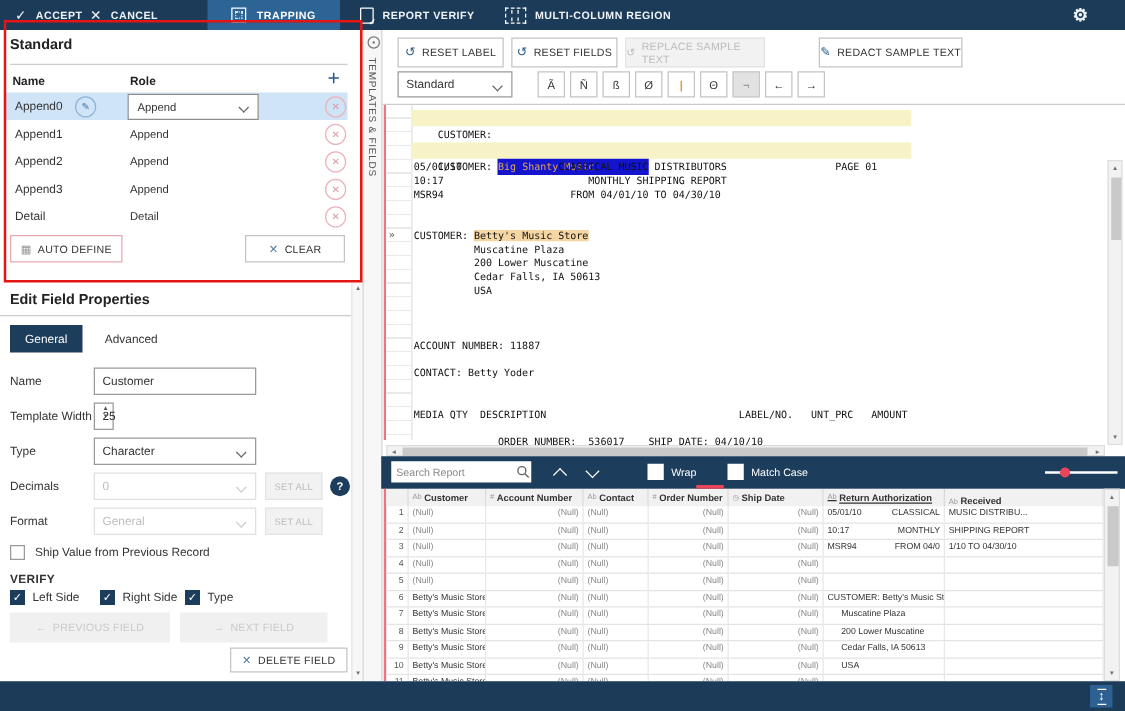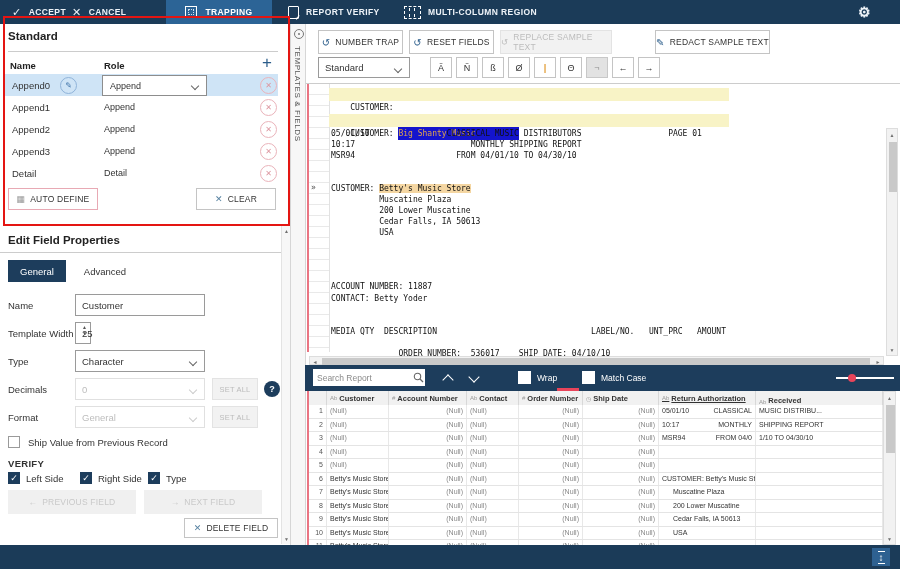--- a/index.html
+++ b/index.html
@@ -263,21 +263,21 @@
     <div class="sarrow" style="height:10px;">▲</div>
     <div class="sarrow" style="position:absolute;bottom:0;width:100%;height:10px;">▼</div>
   </div>
 
   <div class="abs strip"></div>
   <div class="pin"></div>
   <div class="strip-label">TEMPLATES &amp; FIELDS</div>
 
   <div class="abs btn" style="left:318px;top:30px;width:85px;height:24px;">
     <span class="navyglyph">↺</span>
-    <span>NUMBER TRAP</span>
+    <span>RESET LABEL</span>
   </div>
   <div class="abs btn" style="left:409px;top:30px;width:85px;height:24px;">
     <span class="navyglyph">↺</span>
     <span>RESET FIELDS</span>
   </div>
   <div class="abs btn disabled" style="left:500px;top:30px;width:112px;height:24px;">
     <span>↺</span>
     <span>REPLACE SAMPLE TEXT</span>
   </div>
   <div class="abs btn" style="left:655px;top:30px;width:115px;height:24px;">
@@ -318,21 +318,21 @@
       <div class="rline mono" style="top: 161px;"><span></span></div>
       <div class="rline mono" style="top: 172px;"><span></span></div>
       <div class="rline mono" style="top: 183px;"><span>CUSTOMER: </span><span class="hl">Betty's Music Store</span></div>
       <div class="rline mono" style="top: 194px;"><span>          Muscatine Plaza</span></div>
       <div class="rline mono" style="top: 205px;"><span>          200 Lower Muscatine</span></div>
       <div class="rline mono" style="top: 216px;"><span>          Cedar Falls, IA 50613</span></div>
       <div class="rline mono" style="top: 227px;"><span>          USA</span></div>
       <div class="rline mono" style="top: 238px;"><span></span></div>
       <div class="rline mono" style="top: 249px;"><span></span></div>
       <div class="rline mono" style="top: 260px;"><span></span></div>
-      <div class="rline mono" style="top: 281px;"><span>ACCOUNT NUMBER: 11887</span></div>
+      <div class="rline mono" style="top: 271px;"><span>ACCOUNT NUMBER: 11887</span></div>
       <div class="rline mono" style="top: 282px;"><span></span></div>
       <div class="rline mono" style="top: 293px;"><span>CONTACT: Betty Yoder</span></div>
       <div class="rline mono" style="top: 304px;"><span></span></div>
       <div class="rline mono" style="top: 315px;"><span></span></div>
       <div class="rline mono" style="top: 326px;"><span>MEDIA QTY  DESCRIPTION                                LABEL/NO.   UNT_PRC   AMOUNT</span></div>
       <div class="rline mono" style="top: 337px;"><span></span></div>
       <div class="rline mono" style="top: 348px;"><span>              ORDER NUMBER:  536017    SHIP DATE: 04/10/10</span></div>
     </div>
   <div class="abs marker mono" style="top:183px;">»</div>
 

